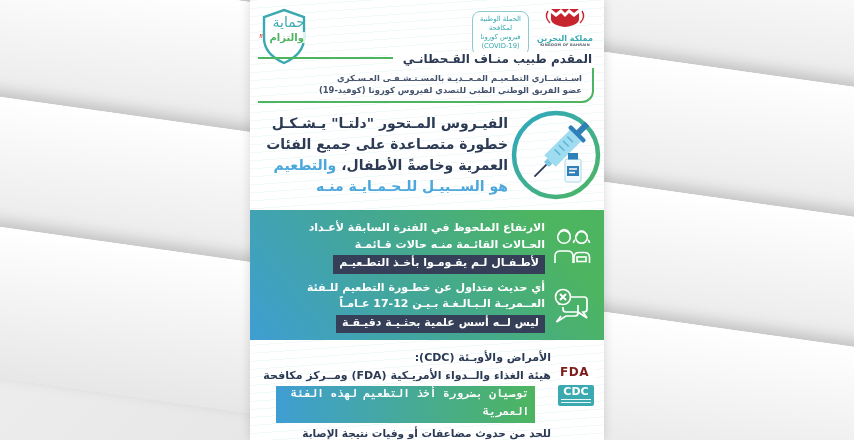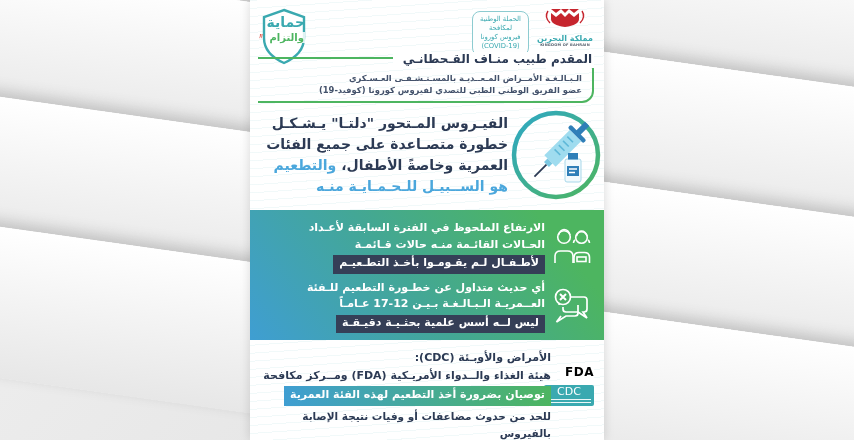--- a/index.html
+++ b/index.html
@@ -33,21 +33,21 @@
   .gov-group { display:flex; align-items:flex-start; gap:6px; }
   .emblem { width:60px; text-align:center; }
   .emblem .ar { color:#3aa9b0; font-size:8px; font-weight:bold; line-height:9px; margin-top:1px; }
   .emblem .en { color:#55606e; font-size:3.6px; font-weight:bold; letter-spacing:.2px; }
   .badge {
     border:1.5px solid #8ccbd0; border-radius:8px; padding:3px 7px 4px;
     color:#3aa9b0; font-size:6.8px; font-weight:normal; text-align:center; line-height:9px;
     margin-top:4px; background:#fdfefe;
   }
   .shield-logo { position:relative; width:50px; height:58px; }
-  .shield-logo .t1 { position:absolute; top:7px; right:4px; color:#3aa9b0; font-size:14px; font-weight:700;padding-left:44px; }
+  .shield-logo .t1 { position:absolute; top:7px; right:4px; color:#3aa9b0; font-size:14px; font-weight:400;padding-left:44px; }
   .shield-logo .t2 { position:absolute; top:25px; right:4px; color:#4db560; font-size:10px; font-weight:800; background:rgba(255,255,255,.85); padding:0 1px; }
   .spark { position:absolute; top:24px; left:-2px; color:#e2574c; font-size:8px; font-weight:bold; }
 
   
   .header { padding:0 10px; margin-top:-10px; position:relative; }
   .header-title { text-align:right; position:relative; z-index:2; }
   .header-title span {
     display:inline-block; background:#fff; padding:0 2px 2px 10px;
     color:#2c3a54; font-size:12px; font-weight:800;
   }
@@ -70,26 +70,26 @@
     background:linear-gradient(52deg,#3f9ed2 0%,#43a795 45%,#4db560 85%);
   }
   .band-item { display:flex; align-items:center; gap:5px; padding:3px 8px 3px 12px; }
   .band-icon { width:46px; flex:0 0 46px; display:flex; justify-content:center; }
   .band-text { flex:1; color:#fff; font-size:11px; font-weight:700; line-height:16.5px; text-align:right; }
   .hl-navy { display:inline-block; background:#353f57; color:#fff; font-weight:800; padding:0 6px 2px; margin-top:2px; }
 
   
   .footer { display:flex; gap:7px; padding:9px 10px 0; align-items:flex-start; }
   .agency-logos { width:36px; flex:0 0 36px; margin-top:15px; }
-  .fda-box { width:34px; height:17px; background:#fff; border-radius:2px; color:#000000; font-size:12px; font-weight:800; text-align:right; line-height:16px; letter-spacing:.5px; }
-  .cdc-box { width:50px; height:21px; background:#3aa9b0; border-radius:2px; color:#fff; font-size:11px; font-weight:400; text-align:center; line-height:14px; margin-top:4px; }
+  .fda-box { width:34px; height:17px; background:#fff; border-radius:2px; color:#7f1d1d; font-size:12px; font-weight:800; text-align:left; line-height:16px; letter-spacing:.5px; }
+  .cdc-box { width:36px; height:21px; background:#3aa9b0; border-radius:2px; color:#fff; font-size:11px; font-weight:700; text-align:center; line-height:14px; margin-top:4px; }
   .cdc-box .rules { height:4px; border-top:1px solid rgba(255,255,255,.9); border-bottom:1px solid rgba(255,255,255,.9); margin:0 3px; }
   .footer-text { flex:1; text-align:right; color:#2c3a54; font-size:11px; line-height:17.5px; }
   .footer-text .b { font-weight:800; }
-  .hl-grad { display:inline-block; background:linear-gradient(90deg,#3f9ed2,#4db560); color:#fff; font-weight:800; padding:0 6px 2px; margin:2px 0; }
+  .hl-grad { display:inline-block; background:linear-gradient(90deg,#3f9ed2,#4db560); color:#fff; font-weight:800; padding:0 6px 2px; margin:2px 16px;font-family:Liberation Mono, monospace; }
   .footer-text .last { font-size:10.5px; font-weight:600; }
 </style>
 </head>
 <body>
 
 <div class="bg-band b1"></div>
 <div class="bg-band b2"></div>
 <div class="bg-band b3"></div>
 <div class="bg-band b4"></div>
 
@@ -125,21 +125,21 @@
       <div class="t2">والتزام</div>
       <div class="spark">〃</div>
     </div>
   </div>
 
   <div class="header">
     <div class="header-title">
       <span>المقدم طبيب منـاف القـحطانـي</span>
     </div>
     <div class="subtitle-frame">
-      <div>الـبـالـغـة الأمــراض المـعــديـة بالمسـتـشـفـى العـسـكري</div>
+      <div>اسـتـشــاري التطـعيـم المـعــديـة بالمسـتـشـفـى العـسـكري</div>
       <div>عضو الفريق الوطني الطبي للتصدي لفيروس كورونا (كوفيد-19)</div>
     </div>
   </div>
 
   <div class="intro">
     <div class="intro-circle">
       <svg width="96" height="96" viewBox="0 0 96 96">
         <defs>
           <linearGradient id="ringg" x1="0" y1="0" x2="1" y2="1">
             <stop offset="0" stop-color="#2fa8c5"></stop>

